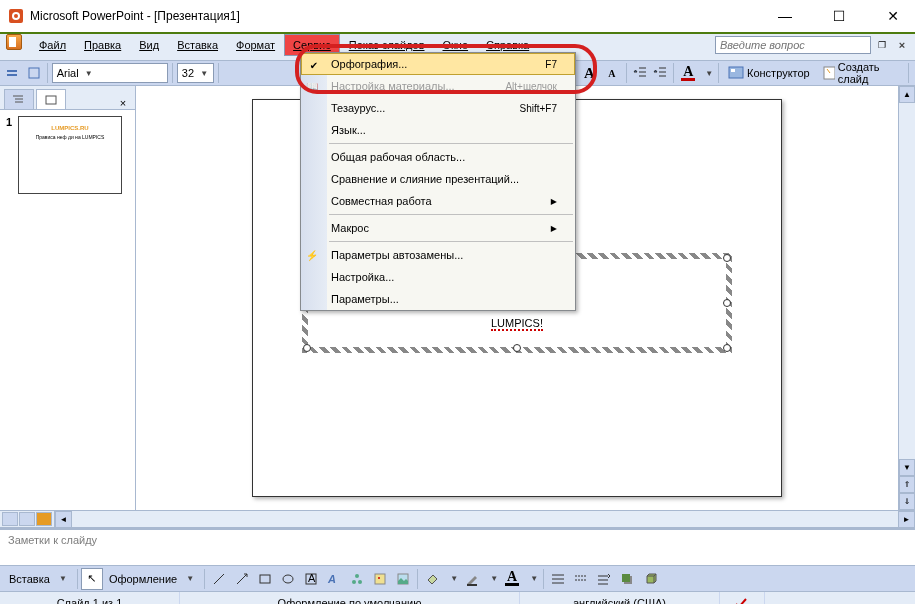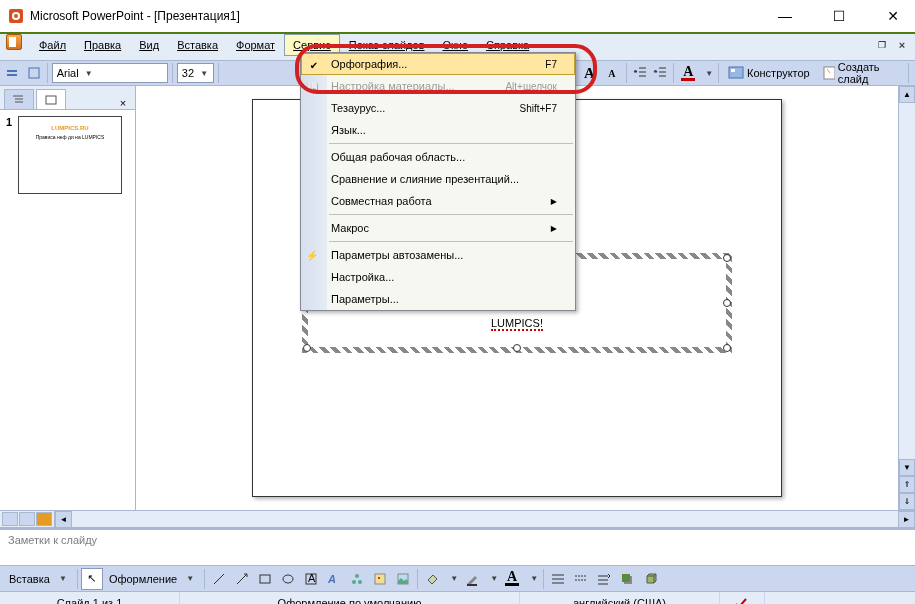--- a/index.html
+++ b/index.html
@@ -6,21 +6,21 @@
 body{width:915px;height:604px;background:#fff;overflow:hidden;position:relative}
 .titlebar{height:34px;background:#fff;display:flex;align-items:center;padding:0 8px;border-bottom:2px solid #4d7c0f}
 .titlebar-icon{width:16px;height:16px;margin-right:6px}
 .titlebar-text{flex:1;font-size:12px}
 .win-btns{display:flex;gap:26px}
 .win-btn{width:28px;text-align:center;font-size:14px}
 .menubar{height:26px;background:#e4ecf7;display:flex;align-items:flex-start;padding:0 6px;position:relative}
 .menubar-icon{width:16px;height:16px;margin-right:8px;background:linear-gradient(#f7a94a,#d87020);border:1px solid #a45a10;border-radius:2px;position:relative}
 .menubar-icon:after{content:"";position:absolute;inset:2px 5px 2px 2px;background:#fff}
 .menu-item{padding:4px 8px;border:1px solid transparent}
-.menu-item[data-open="true"]{background:#fef9c3;border:1px solid #8a9bb5}
+.menu-item[data-open="true"]{background:#ef4444;border:1px solid #8a9bb5}
 .menu-item .u{text-decoration:underline}
 .q-box{margin-left:auto;display:flex;align-items:center}
 .q-input{width:156px;height:18px;border:1px solid #8a9bb5;background:#fff;color:#888;padding:1px 4px;font-style:italic}
 .small-x{width:14px;text-align:center;color:#444;font-weight:bold;margin-left:2px}
 .toolbar{height:26px;background:#cbd7ef;border-top:1px solid #a8b8d0;border-bottom:1px solid #a8b8d0;display:flex;align-items:center;padding:0 4px;gap:2px}
 .tb-btn{width:22px;height:22px;display:flex;align-items:center;justify-content:center;border:1px solid transparent;position:relative}
 .sep{width:1px;height:20px;background:#a8b8d0;margin:0 2px}
 .combo{height:20px;background:#fff;border:1px solid #8a9bb5;display:flex;align-items:center;padding:0 2px 0 4px}
 .combo-arrow{width:12px;text-align:center;color:#444;font-size:8px;margin-left:4px}
 .font-combo{width:140px}
@@ -98,20 +98,21 @@
   <span class="menu-item"><span class="u">Файл</span></span>
   <span class="menu-item"><span class="u">Правка</span></span>
   <span class="menu-item"><span class="u">Вид</span></span>
   <span class="menu-item"><span class="u">Вставка</span></span>
   <span class="menu-item"><span class="u">Формат</span></span>
   <span class="menu-item" data-open="true"><span class="u">Сервис</span></span>
   <span class="menu-item"><span class="u">Показ слайдов</span></span>
   <span class="menu-item"><span class="u">Окно</span></span>
   <span class="menu-item"><span class="u">Справка</span></span>
   <div class="q-box">
+    <input class="q-input" placeholder="Введите вопрос" style="">
     <span class="tb-btn" style="font-size:9px">❐</span>
     <span class="small-x">×</span>
   </div>
 </div>
 
 <div class="toolbar">
   <span class="tb-btn">
       <svg width="14" height="14">
         <rect x="1" y="4" width="10" height="2" fill="#4a72b5"></rect>
         <rect x="1" y="8" width="10" height="2" fill="#4a72b5"></rect>

